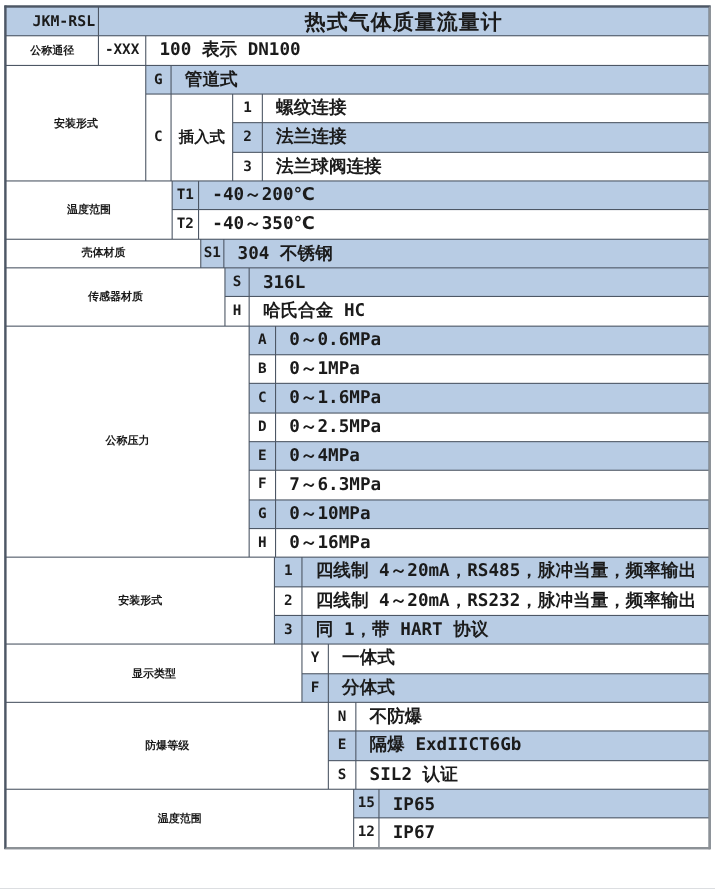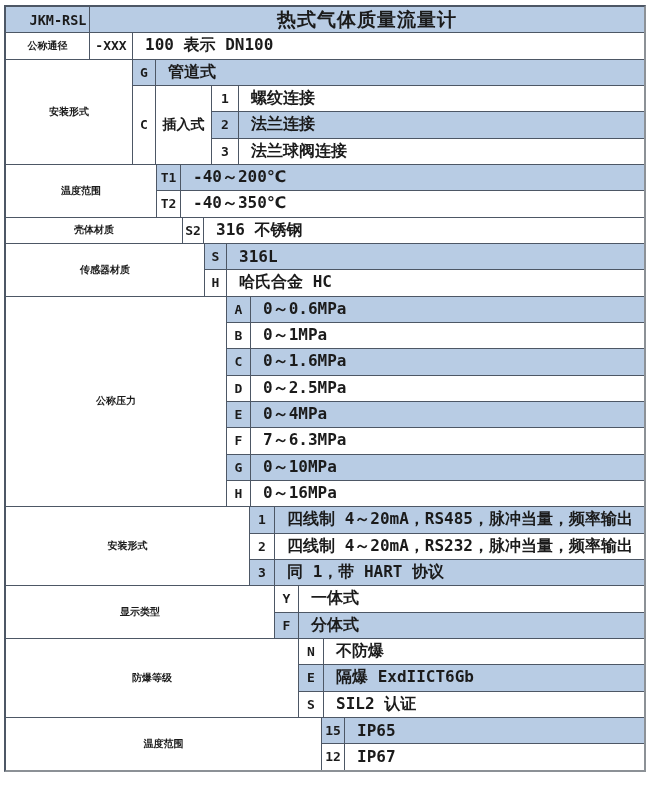--- a/index.html
+++ b/index.html
@@ -98,23 +98,23 @@
       <div class="row">
         <div class="cell code">T2</div>
         <div class="cell content">-40～350℃</div>
       </div>
     </div>
   </div>
 
   <div class="section" style="--lw:176px;--cw:20px">
     <div class="cell label">壳体材质</div>
     <div class="rowcol">
-      <div class="row">
-        <div class="cell code">S2</div>
-        <div class="cell content">316 不锈钢</div>
+      <div class="row hl">
+        <div class="cell code">S1</div>
+        <div class="cell content">304 不锈钢</div>
       </div>
     </div>
   </div>
 
   <div class="section" style="--lw:198px;--cw:21px">
     <div class="cell label">传感器材质</div>
     <div class="rowcol">
       <div class="row hl">
         <div class="cell code">S</div>
         <div class="cell content">316L</div>

